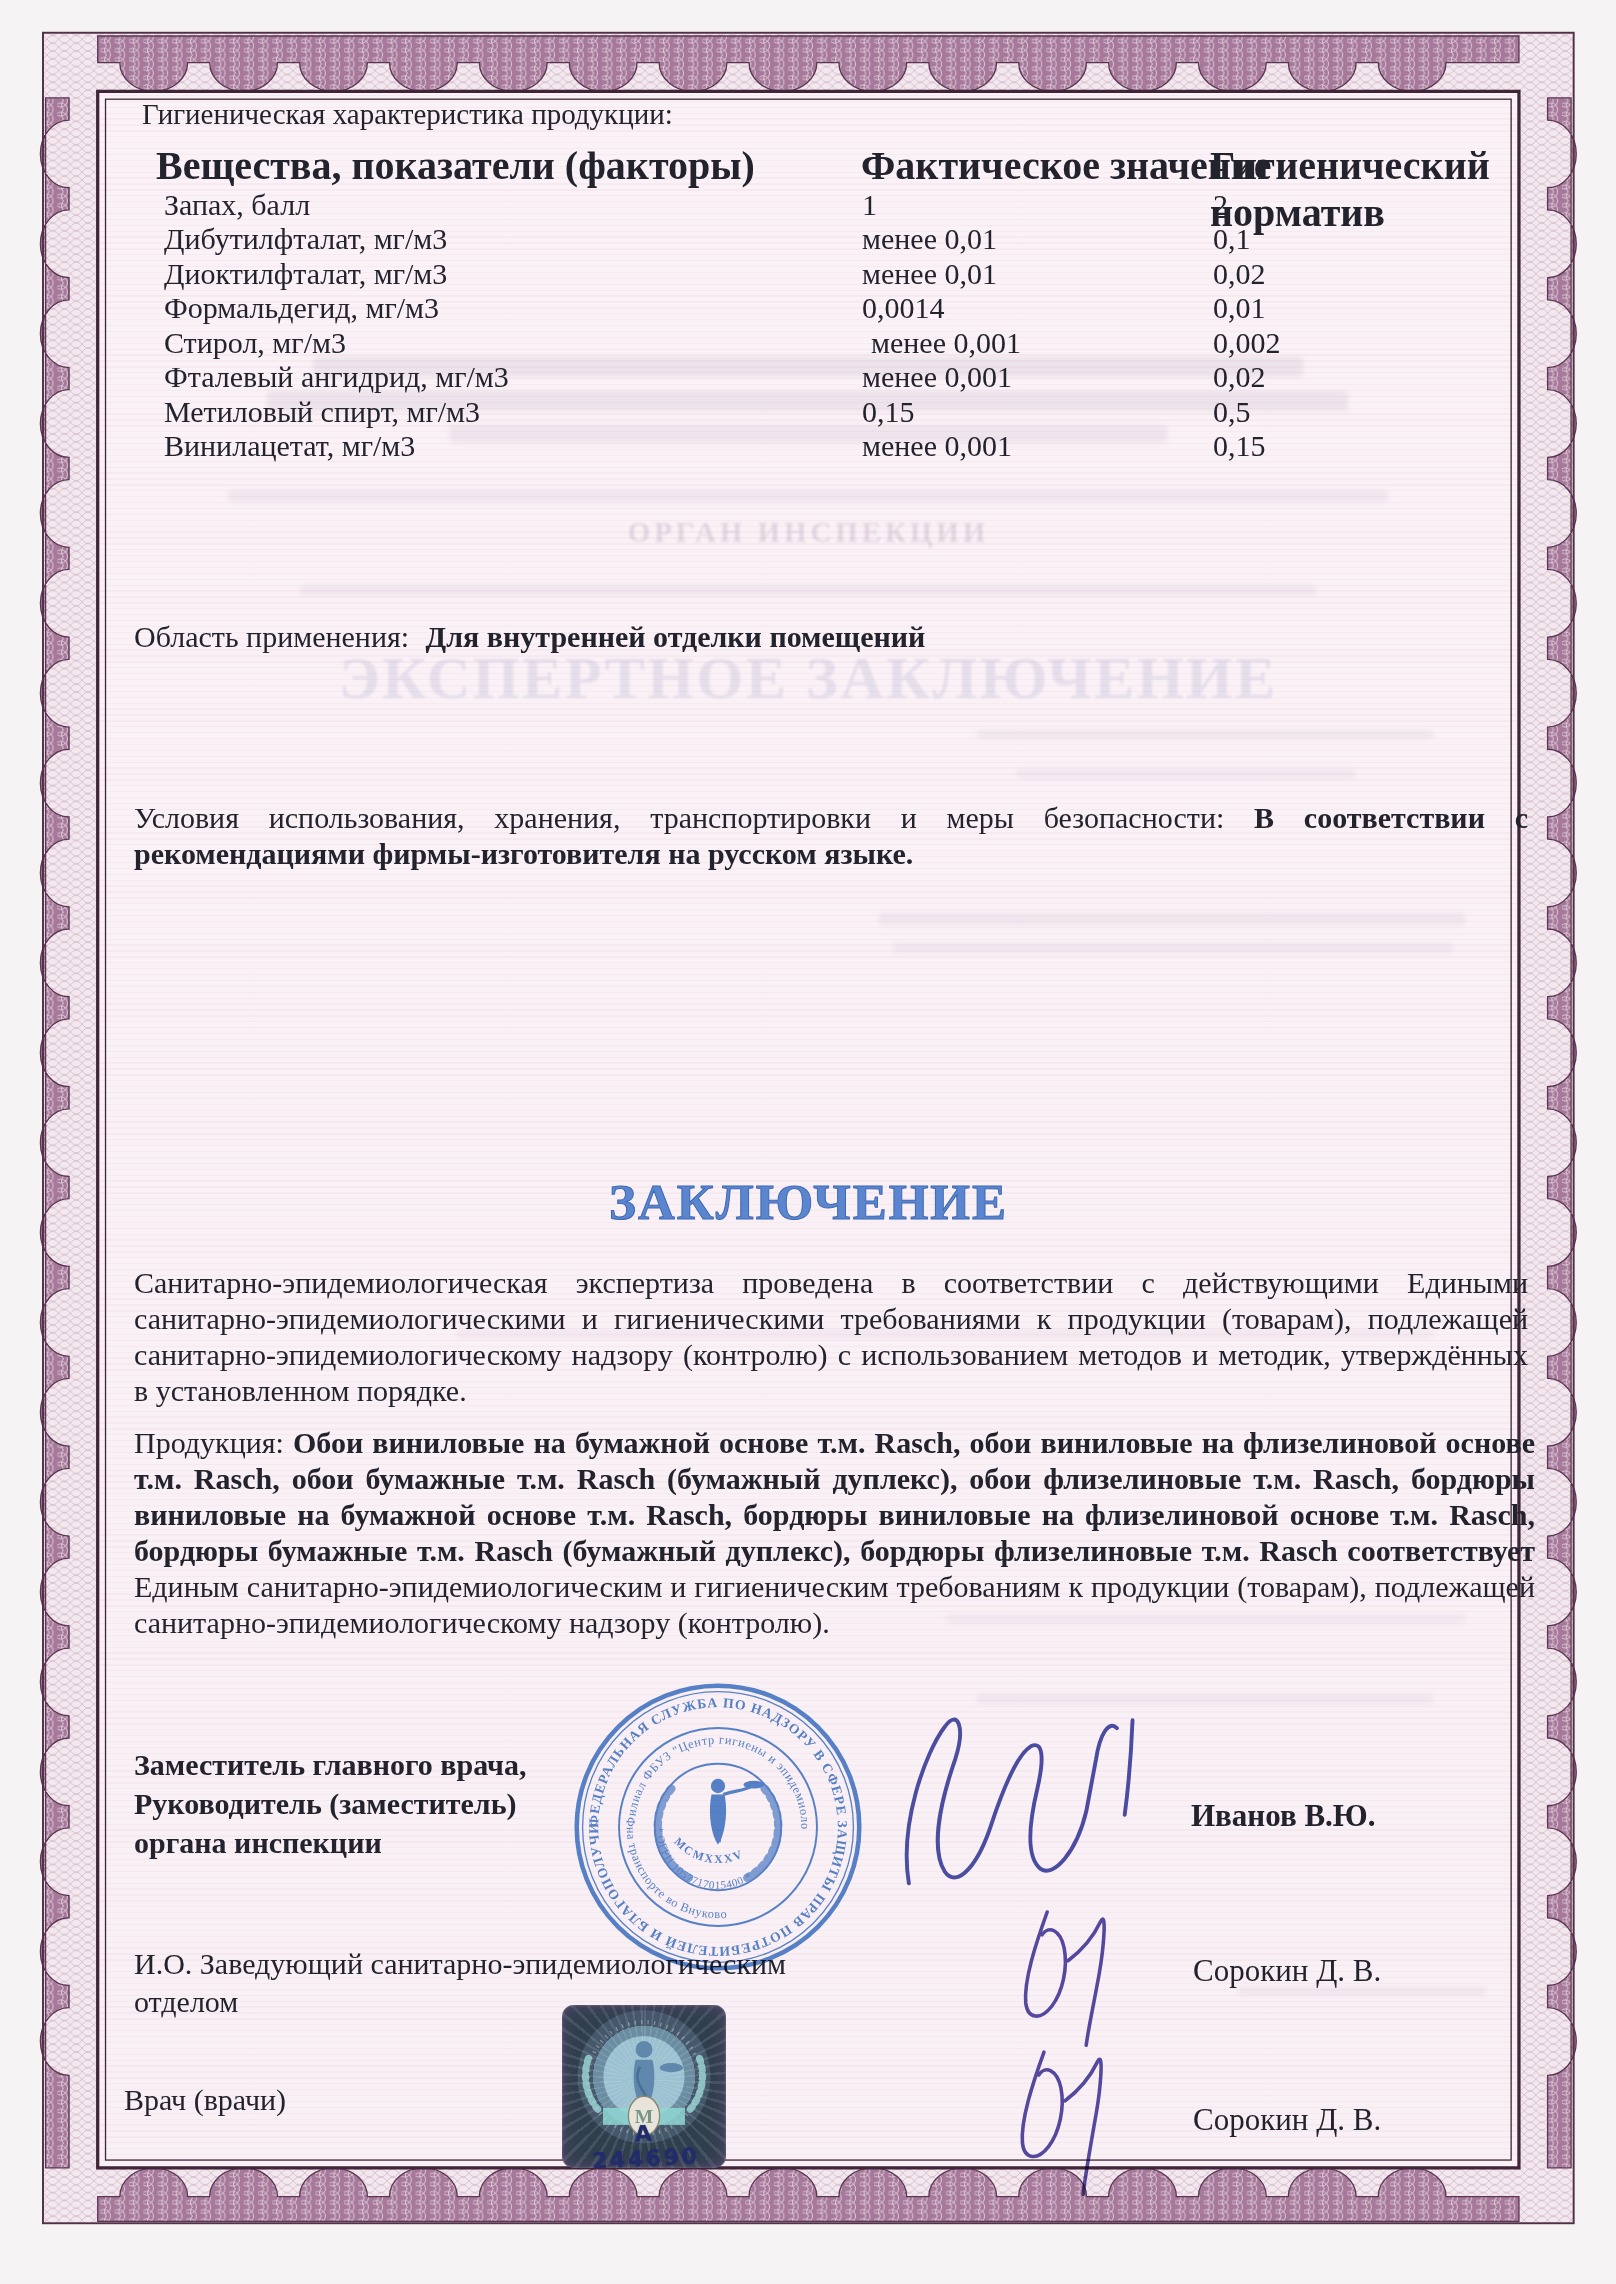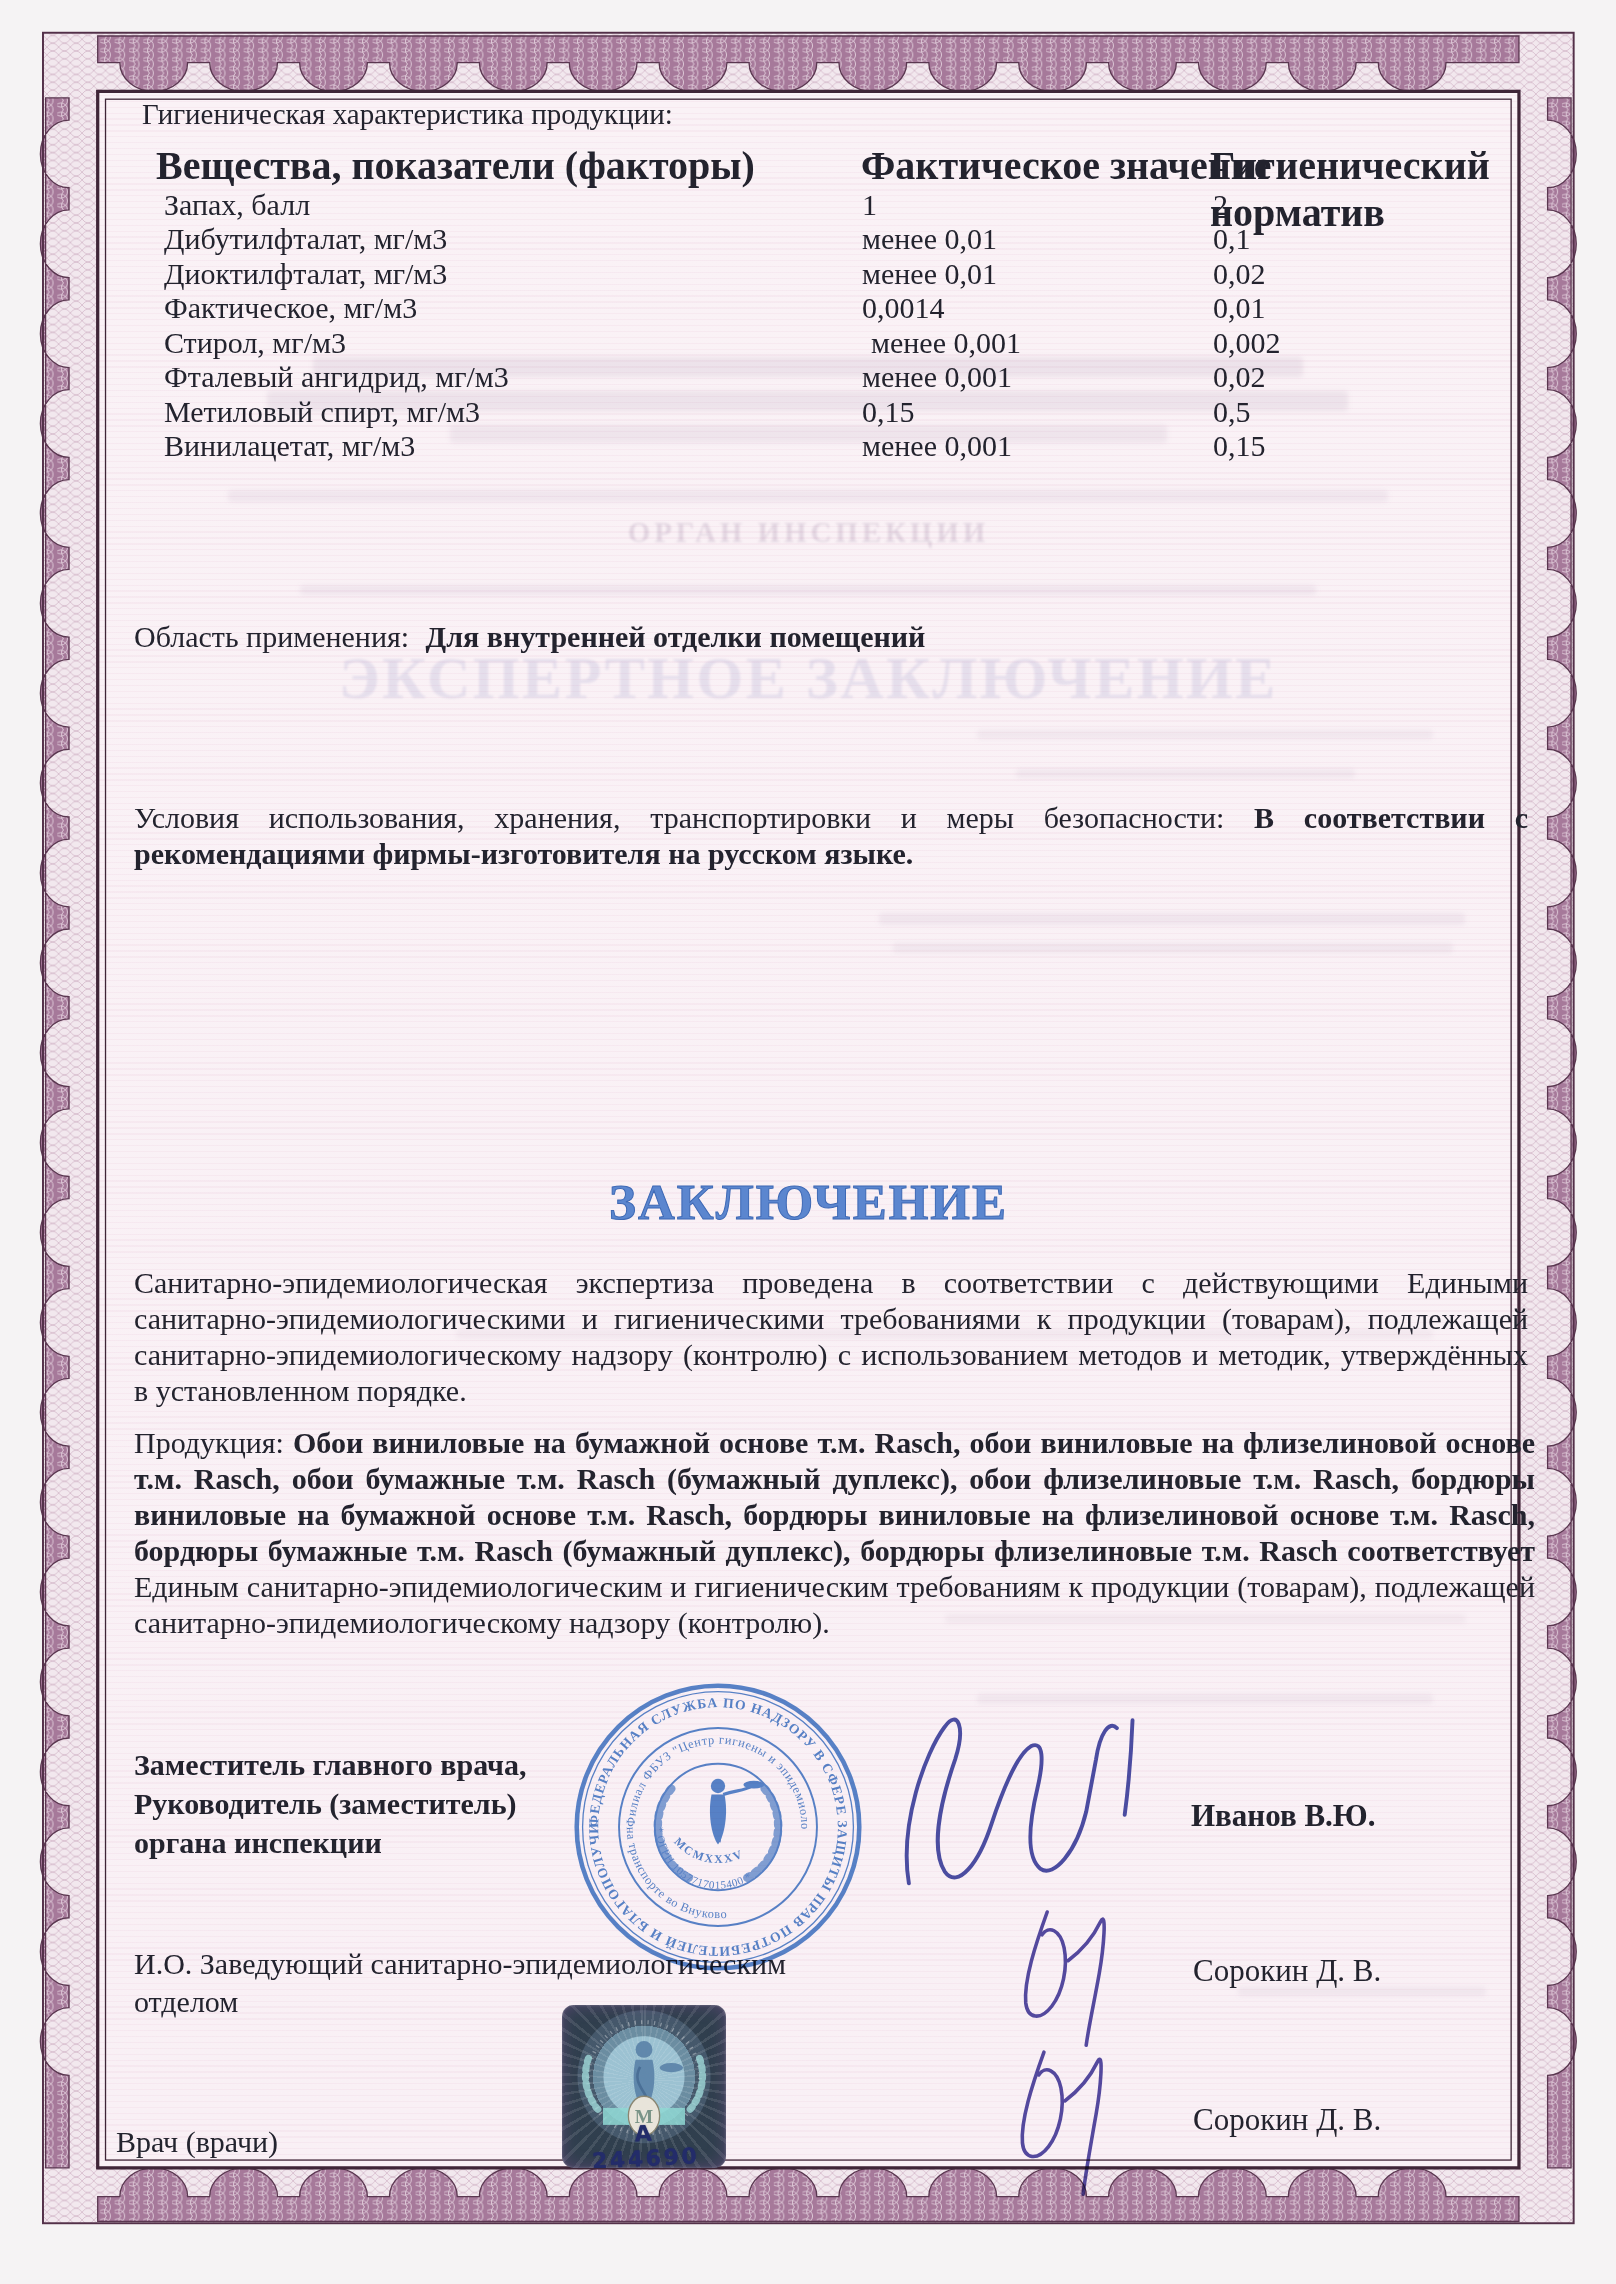--- a/index.html
+++ b/index.html
@@ -101,21 +101,21 @@
     <div class="abs cell" style="left:1213px;top:188px;">2</div>
 
     <div class="abs cell" style="left:164px;top:222px;">Дибутилфталат, мг/м3</div>
     <div class="abs cell" style="left:862px;top:222px;">менее 0,01</div>
     <div class="abs cell" style="left:1213px;top:222px;">0,1</div>
 
     <div class="abs cell" style="left:164px;top:257px;">Диоктилфталат, мг/м3</div>
     <div class="abs cell" style="left:862px;top:257px;">менее 0,01</div>
     <div class="abs cell" style="left:1213px;top:257px;">0,02</div>
 
-    <div class="abs cell" style="left:164px;top:291px;">Фактическое, мг/м3</div>
+    <div class="abs cell" style="left:164px;top:291px;">Формальдегид, мг/м3</div>
     <div class="abs cell" style="left:862px;top:291px;">0,0014</div>
     <div class="abs cell" style="left:1213px;top:291px;">0,01</div>
 
     <div class="abs cell" style="left:164px;top:326px;">Стирол, мг/м3</div>
     <div class="abs cell" style="left:871px;top:326px;">менее 0,001</div>
     <div class="abs cell" style="left:1213px;top:326px;">0,002</div>
 
     <div class="abs cell" style="left:164px;top:360px;">Фталевый ангидрид, мг/м3</div>
     <div class="abs cell" style="left:862px;top:360px;">менее 0,001</div>
     <div class="abs cell" style="left:1213px;top:360px;">0,02</div>
@@ -156,21 +156,21 @@
       <div>органа инспекции</div>
     </div>
     <div class="abs name tb" style="left:1191px;top:1798px;">Иванов В.Ю.</div>
 
     <div class="abs t" style="left:134px;top:1945px;line-height:38px;">
       <div>И.О. Заведующий санитарно-эпидемиологическим</div>
       <div>отделом</div>
     </div>
     <div class="abs name" style="left:1193px;top:1953px;">Сорокин Д. В.</div>
 
-    <div class="abs t" style="left:116px;top:2082px;margin-top:42px;">Врач (врачи)</div>
+    <div class="abs t" style="left:124px;top:2082px;">Врач (врачи)</div>
     <div class="abs name" style="left:1193px;top:2102px;">Сорокин Д. В.</div>
   </div>
 
   <svg class="stamp" style="left:565px;top:1674px;" width="306" height="306" viewBox="0 0 470 470">
     <defs>
       <path id="stampOuterPath" d="M51,235 A184,184 0 1 1 419,235 A184,184 0 1 1 51,235"></path>
       <path id="stampMidTopPath" d="M107,235 A128,128 0 0 1 363,235"></path>
       <path id="stampMidBotPath" d="M95,235 A140,140 0 0 0 375,235"></path>
       <path id="stampOgrnPath" d="M140,235 A95,95 0 0 0 330,235"></path>
       <path id="stampYearPath" d="M167,258 A88,88 0 0 0 303,258"></path>

